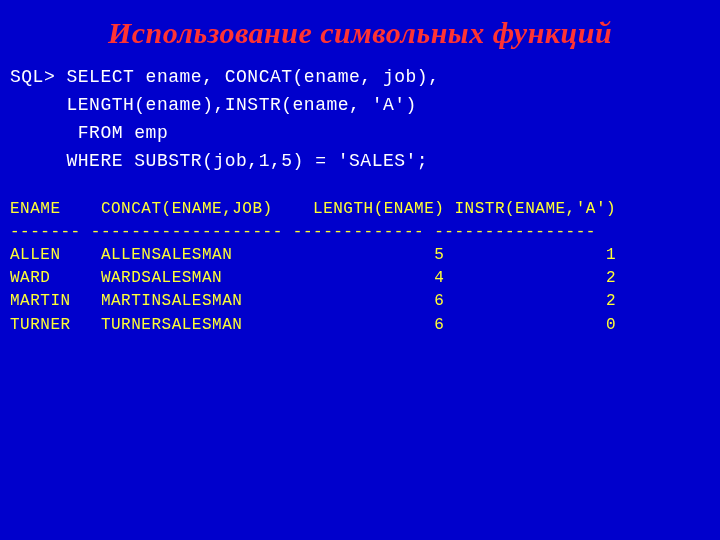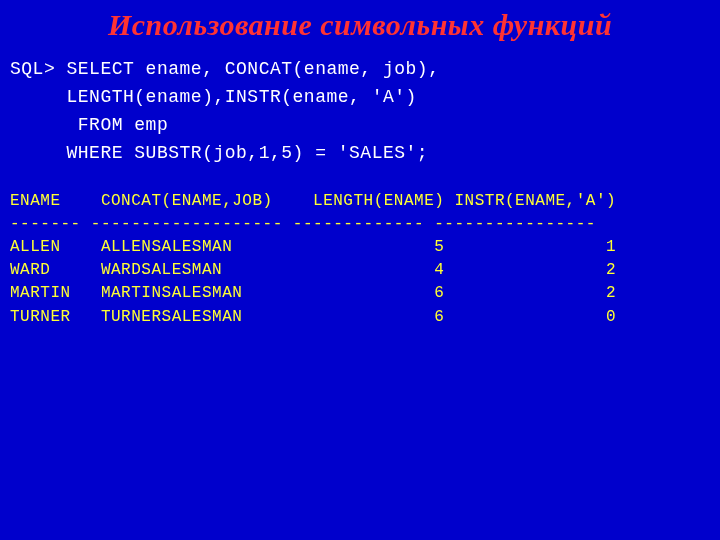--- a/index.html
+++ b/index.html
@@ -8,21 +8,21 @@
     width: 720px;
     height: 540px;
     background: #0000cc;
     font-family: "Courier New", Courier, monospace;
     overflow: hidden;
   }
   .slide {
     width: 720px;
     height: 540px;
     box-sizing: border-box;
-    padding: 4px 8px 0 8px;
+    padding: 12px 8px 0 8px;
   }
   .title {
     font-family: Georgia, "Times New Roman", serif;
     font-style: italic;
     font-weight: bold;
     font-size: 30px;
     color: #ff3333;
     text-align: center;
     margin: 4px 0 14px 0;
     letter-spacing: 0.5px;

